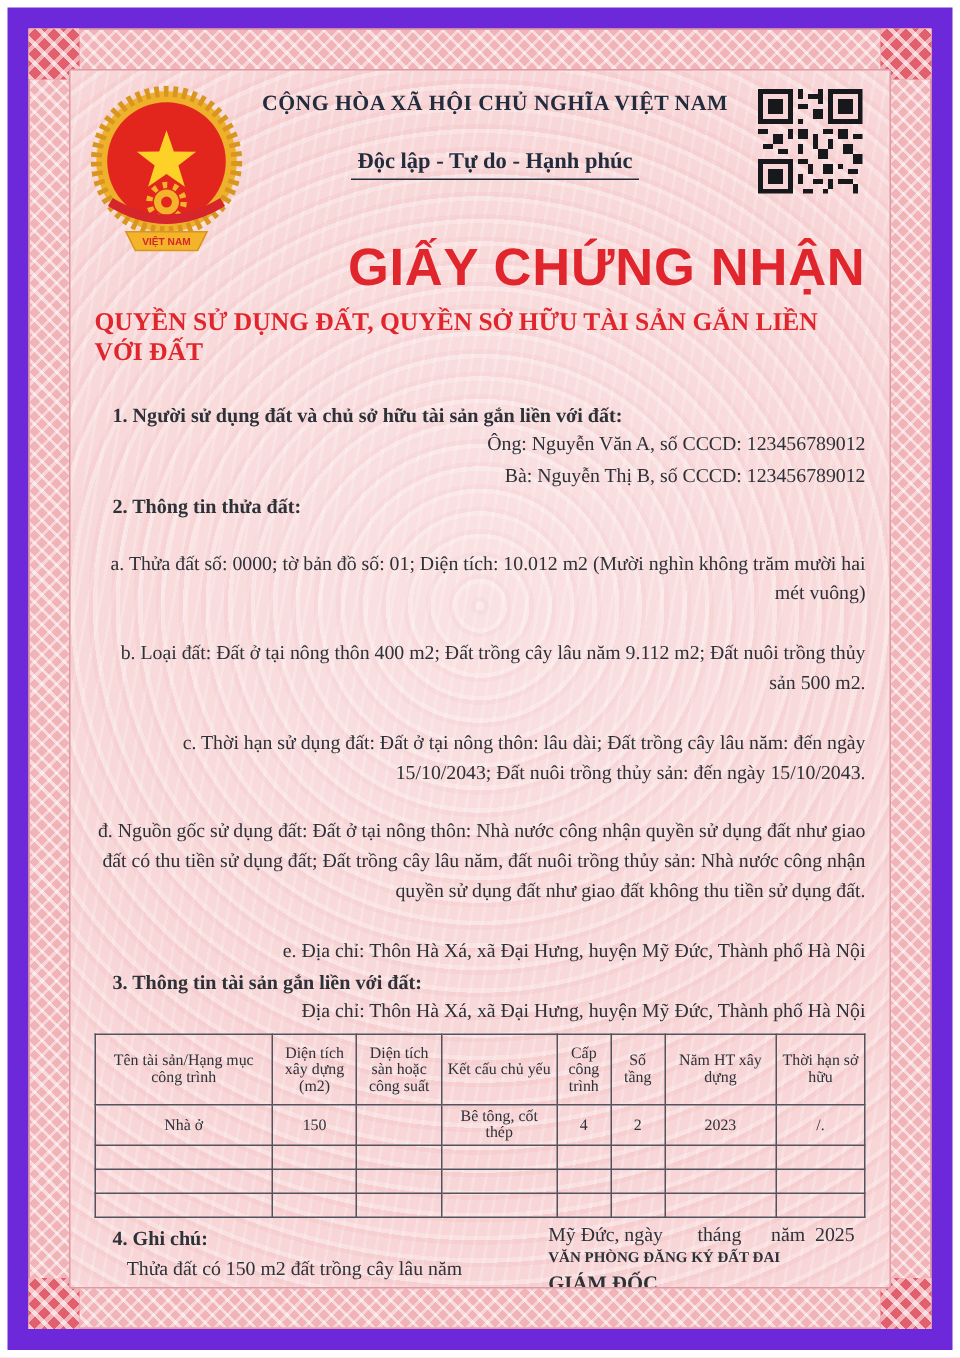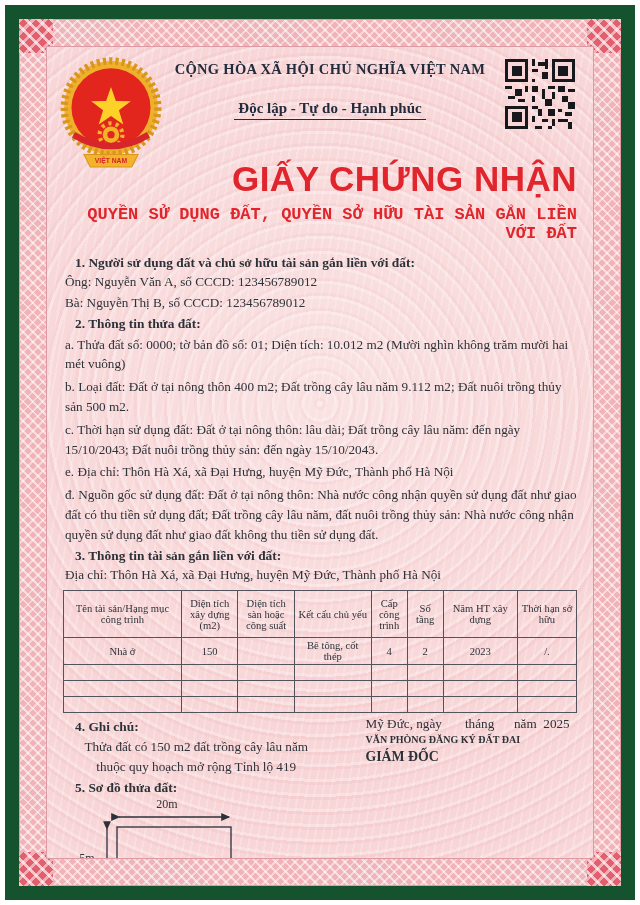--- a/index.html
+++ b/index.html
@@ -3,21 +3,21 @@
 <meta charset="utf-8">
 <style>
   html,body{margin:0;padding:0;}
   body{
     width:640px;height:905px;background:#ffffff;
     font-family:"Liberation Serif", serif;
     -webkit-font-smoothing:antialiased;
   }
   .page{
     position:relative;width:630px;height:895px;margin:5px;
-    background:#14532d;box-sizing:border-box;
+    background:#6d28d9;box-sizing:border-box;
   }
   .frame{
     position:absolute;left:14px;top:14px;right:14px;bottom:14px;
     background:
       repeating-linear-gradient(45deg, rgba(255,255,255,.55) 0 2px, rgba(255,255,255,0) 2px 7px),
       repeating-linear-gradient(-45deg, rgba(255,255,255,.45) 0 2px, rgba(255,255,255,0) 2px 7px),
       #f0b3b8;
     border:1px solid #e79aa2;
     box-sizing:border-box;
   }
@@ -56,28 +56,28 @@
     display:inline-block;font-weight:bold;font-size:15px;margin-top:4px;
     padding:0 4px 2px 4px;border-bottom:1.6px solid #232c3d;
   }
   
   .title{
     text-align:right;margin-top:8px;
     font-family:"Liberation Sans", sans-serif;font-weight:bold;
     font-size:35px;color:#e0262c;letter-spacing:.5px;
   }
   .subtitle{
-    text-align:right;margin-top:6px;margin-bottom:12px;
-    font-family:Liberation Mono, monospace;font-weight:bold;
+    text-align:left;margin-top:6px;margin-bottom:24px;
+    font-family:Liberation Serif, serif;font-weight:bold;
     font-size:17px;color:#e0262c;
   }
   
   .sec-heading{font-weight:bold;font-size:13.4px;margin:3px 0 1px 12px;}
-  .line{font-size:13.2px;line-height:1.5;margin:1px 0 1px 2px;}
-  .sec2 .line{margin-top:3px;}
+  .line{font-size:13.2px;line-height:1.5;margin:1px 0 1px 2px;text-align:right;}
+  .sec2 .line{margin-top:20px;}
   
   table.assets{
     width:100%;border-collapse:collapse;margin-top:6px;
     font-size:10.6px;color:#2d3138;
   }
   table.assets th, table.assets td{
     border:1px solid #53535e;text-align:center;vertical-align:middle;
     padding:2px 2px;font-weight:normal;font-family:Liberation Serif, serif;
   }
   table.assets th{height:42px;}
@@ -183,22 +183,22 @@
         <div class="sec-heading">1. Người sử dụng đất và chủ sở hữu tài sản gắn liền với đất:</div>
         <div class="line">Ông: Nguyễn Văn A, số CCCD: 123456789012</div>
         <div class="line">Bà: Nguyễn Thị B, số CCCD: 123456789012</div>
       </div>
 
       <div class="sec2">
         <div class="sec-heading">2. Thông tin thửa đất:</div>
         <div class="line">a. Thửa đất số: 0000; tờ bản đồ số: 01; Diện tích: 10.012 m2 (Mười nghìn không trăm mười hai mét vuông)</div>
         <div class="line">b. Loại đất: Đất ở tại nông thôn 400 m2; Đất trồng cây lâu năm 9.112 m2; Đất nuôi trồng thủy sản 500 m2.</div>
         <div class="line">c. Thời hạn sử dụng đất: Đất ở tại nông thôn: lâu dài; Đất trồng cây lâu năm: đến ngày 15/10/2043; Đất nuôi trồng thủy sản: đến ngày 15/10/2043.</div>
+        <div class="line">đ. Nguồn gốc sử dụng đất: Đất ở tại nông thôn: Nhà nước công nhận quyền sử dụng đất như giao đất có thu tiền sử dụng đất; Đất trồng cây lâu năm, đất nuôi trồng thủy sản: Nhà nước công nhận quyền sử dụng đất như giao đất không thu tiền sử dụng đất.</div>
         <div class="line">e. Địa chỉ: Thôn Hà Xá, xã Đại Hưng, huyện Mỹ Đức, Thành phố Hà Nội</div>
-        <div class="line">đ. Nguồn gốc sử dụng đất: Đất ở tại nông thôn: Nhà nước công nhận quyền sử dụng đất như giao đất có thu tiền sử dụng đất; Đất trồng cây lâu năm, đất nuôi trồng thủy sản: Nhà nước công nhận quyền sử dụng đất như giao đất không thu tiền sử dụng đất.</div>
       </div>
 
       <div class="sec3">
         <div class="sec-heading">3. Thông tin tài sản gắn liền với đất:</div>
         <div class="line">Địa chỉ: Thôn Hà Xá, xã Đại Hưng, huyện Mỹ Đức, Thành phố Hà Nội</div>
 
         <table class="assets">
           <colgroup>
             <col style="width:23%">
               <col style="width:11%">

